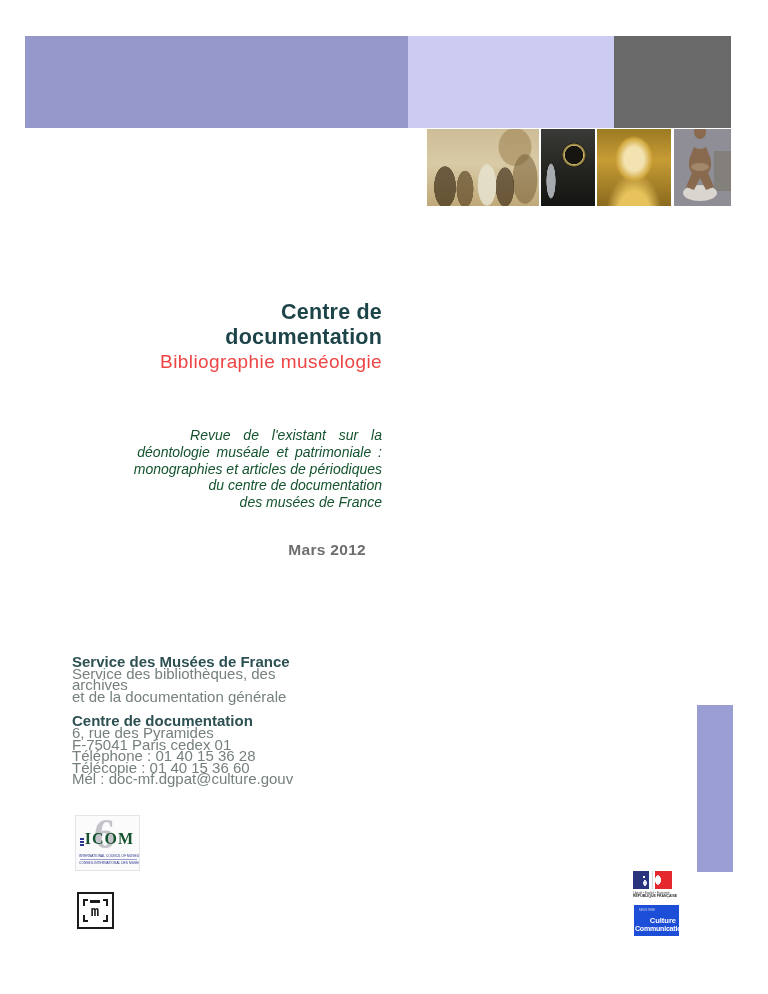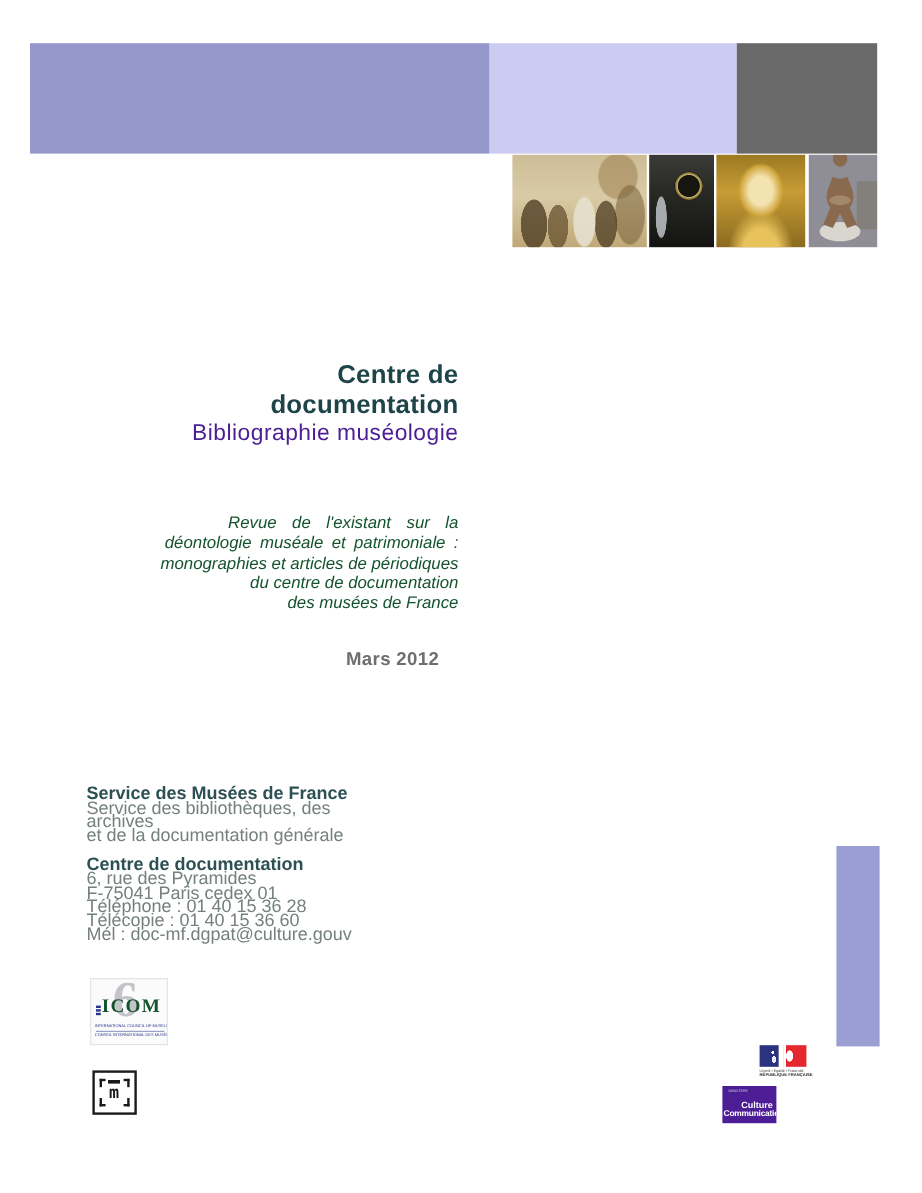--- a/index.html
+++ b/index.html
@@ -37,21 +37,21 @@
       radial-gradient(ellipse 28px 34px at 37px 30px, #f3e3b0 35%, #d2a940 60%, transparent 68%),
       radial-gradient(ellipse 40px 60px at 37px 86px, #e8c35c 40%, transparent 70%),
       linear-gradient(180deg, #9c7a22 0%, #c79c35 40%, #8a6a1e 100%);
   }
   #photo-statue { left:674px; width:57px; background:#8f8e96; }
   #photo-statue svg { display:block; }
 
   
   #title-block { position:absolute; left:60px; top:300px; width:322px; text-align:right; }
   .title-line { font-size:21.5px; line-height:25px; font-weight:bold; color:#1d4549; letter-spacing:.2px; }
-  #subtitle { font-size:19px; line-height:24px; font-weight:400; color:#4c1d95; letter-spacing:.4px; }
+  #subtitle { font-size:19px; line-height:24px; font-weight:400; color:#ef4444; letter-spacing:.4px; }
 
   
   #abstract { position:absolute; left:58px; top:427px; width:324px; text-align:right;
     font-style:italic; color:#14532d; font-size:14px; line-height:16.8px; }
   #abstract .ws-wide { word-spacing:9px; }
   #abstract .ws-med  { word-spacing:3px; }
 
   
   #date { position:absolute; left:44px; top:541px; width:322px; text-align:right;
     font-size:15.5px; font-weight:bold; color:#6e6e70; letter-spacing:.3px; }
@@ -98,22 +98,22 @@
     background-image:radial-gradient(circle 2px at 11px 6px, #fff 55%, transparent 60%),
                      radial-gradient(ellipse 3px 5px at 12px 12px, #e8e9f2 55%, transparent 62%); }
   #rf-white { position:absolute; left:16px; top:0; width:6px; height:18px; background:#fff;
     background-image:linear-gradient(90deg, transparent 55%, #c9ccd8 56%, transparent 70%); }
   #rf-red { position:absolute; left:22px; top:0; width:17px; height:18px; background:#e5272e;
     background-image:radial-gradient(ellipse 5px 8px at 3px 9px, #fff 55%, transparent 62%); }
   #rf-motto { margin-top:2px; font-size:6px; color:#3a3a3a; transform:scale(.5); transform-origin:0 0; white-space:nowrap; }
   #rf-name  { margin-top:-3px; font-size:6px; font-weight:bold; color:#2b2b2b; transform:scale(.58); transform-origin:0 0; white-space:nowrap; }
 
   
-  #ministry-logo { position:absolute; left:602px; top:905px; width:45px; height:31px;
-    background:#4c1d95; color:#fff; overflow:hidden; }
+  #ministry-logo { position:absolute; left:634px; top:905px; width:45px; height:31px;
+    background:#1d4ed8; color:#fff; overflow:hidden; }
   #ministry-top { position:absolute; left:5px; top:3px; font-size:6px; color:#c9cfe8;
     transform:scale(.5); transform-origin:0 0; white-space:nowrap; }
   #ministry-l1 { position:absolute; right:3px; top:11px; font-size:7.5px; font-weight:bold; }
   #ministry-l2 { position:absolute; left:1px; top:20px; font-size:7px; font-weight:bold; letter-spacing:-.2px; }
 </style>
 </head>
 <body>
 
 <div id="page">
 

